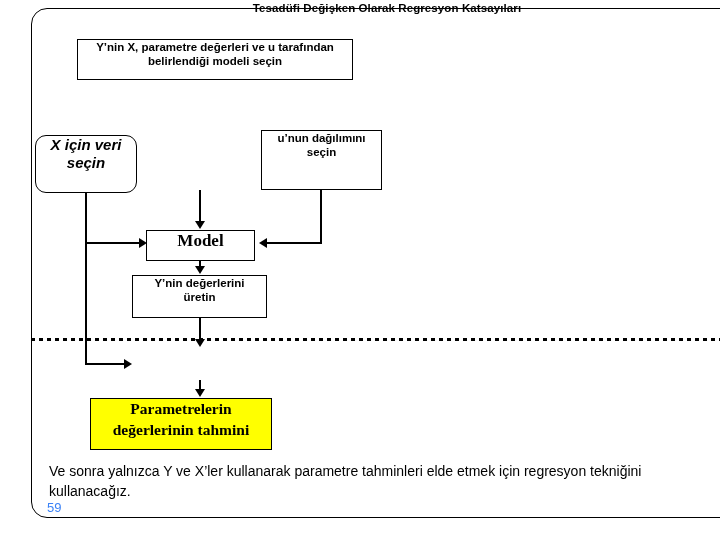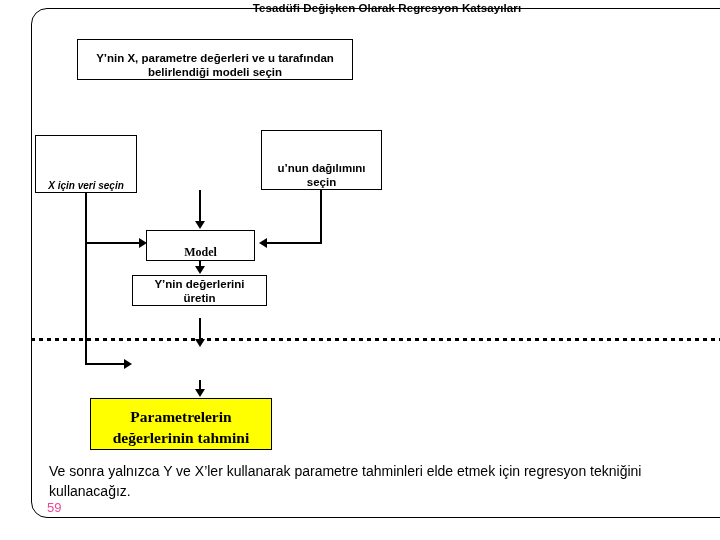--- a/index.html
+++ b/index.html
@@ -36,35 +36,35 @@
     letter-spacing:.1px;
     white-space:nowrap;
   }
   
   .box{
     position:absolute;
     box-sizing:border-box;
     border:1.3px solid #000;
     background:#ffffff;
     display:flex;
-    align-items:flex-end;
+    align-items:flex-start;
     justify-content:center;
     text-align:center;
     color:#000;
     line-height:1.22;
     z-index:3;
   }
   .box .t{display:block;padding:0 4px;}
   .b-top      {left:50px; top:39px;  width:276px; height:41px; font-size:11.5px; font-weight:bold;}
-  .b-x        {left:8px;  top:135px; width:102px; height:58px; font-size:10px; font-weight:bold; font-style:italic;}
+  .b-x        {left:8px;  top:135px; width:102px; height:58px; font-size:15px; font-weight:bold; font-style:italic;border-radius:11px;}
   .b-param    {left:118px;top:130px; width:110px; height:60px; font-size:11.5px; font-weight:bold;}
   .b-u        {left:234px;top:130px; width:121px; height:60px; font-size:11.5px; font-weight:bold;}
   .b-model    {left:119px;top:230px; width:109px; height:31px;
-               font-family:"Liberation Serif", serif; font-size:12px; font-weight:bold;}
-  .b-ynin     {left:105px;top:275px; width:135px; height:31px; font-size:11.5px; font-weight:bold;}
+               font-family:"Liberation Serif", serif; font-size:17px; font-weight:bold;}
+  .b-ynin     {left:105px;top:275px; width:135px; height:43px; font-size:11.5px; font-weight:bold;}
   .b-tahmin   {left:104px;top:348px; width:139px; height:32px; background:#ffff00;
                font-family:"Liberation Serif", serif; font-size:16px; font-weight:bold;}
   .b-par-est  {left:63px; top:398px; width:182px; height:52px; background:#ffff00;
                font-family:"Liberation Serif", serif; font-size:15.5px; font-weight:bold;
                line-height:1.35;}
 
   
   .vline{position:absolute;width:2px;background:#000;z-index:2;}
   .hline{position:absolute;height:2px;background:#000;z-index:2;}
   .arrow-d{position:absolute;width:0;height:0;
@@ -85,21 +85,21 @@
   }
   .caption{
     position:absolute;
     left:22px;top:461px;width:660px;
     font-size:14px;font-weight:normal;color:#000;
     line-height:1.45;
   }
   .pagenum{
     position:absolute;
     left:20px;top:500px;
-    font-size:13px;font-weight:normal;color:#ec4899;
+    font-size:13px;font-weight:normal;color:#3b82f6;
   }
 </style>
 </head>
 <body>
 
 <div id="slide">
 
   <div class="frame"></div>
 
   <div class="title">Tesadüfi Değişken Olarak Regresyon Katsayıları</div>

